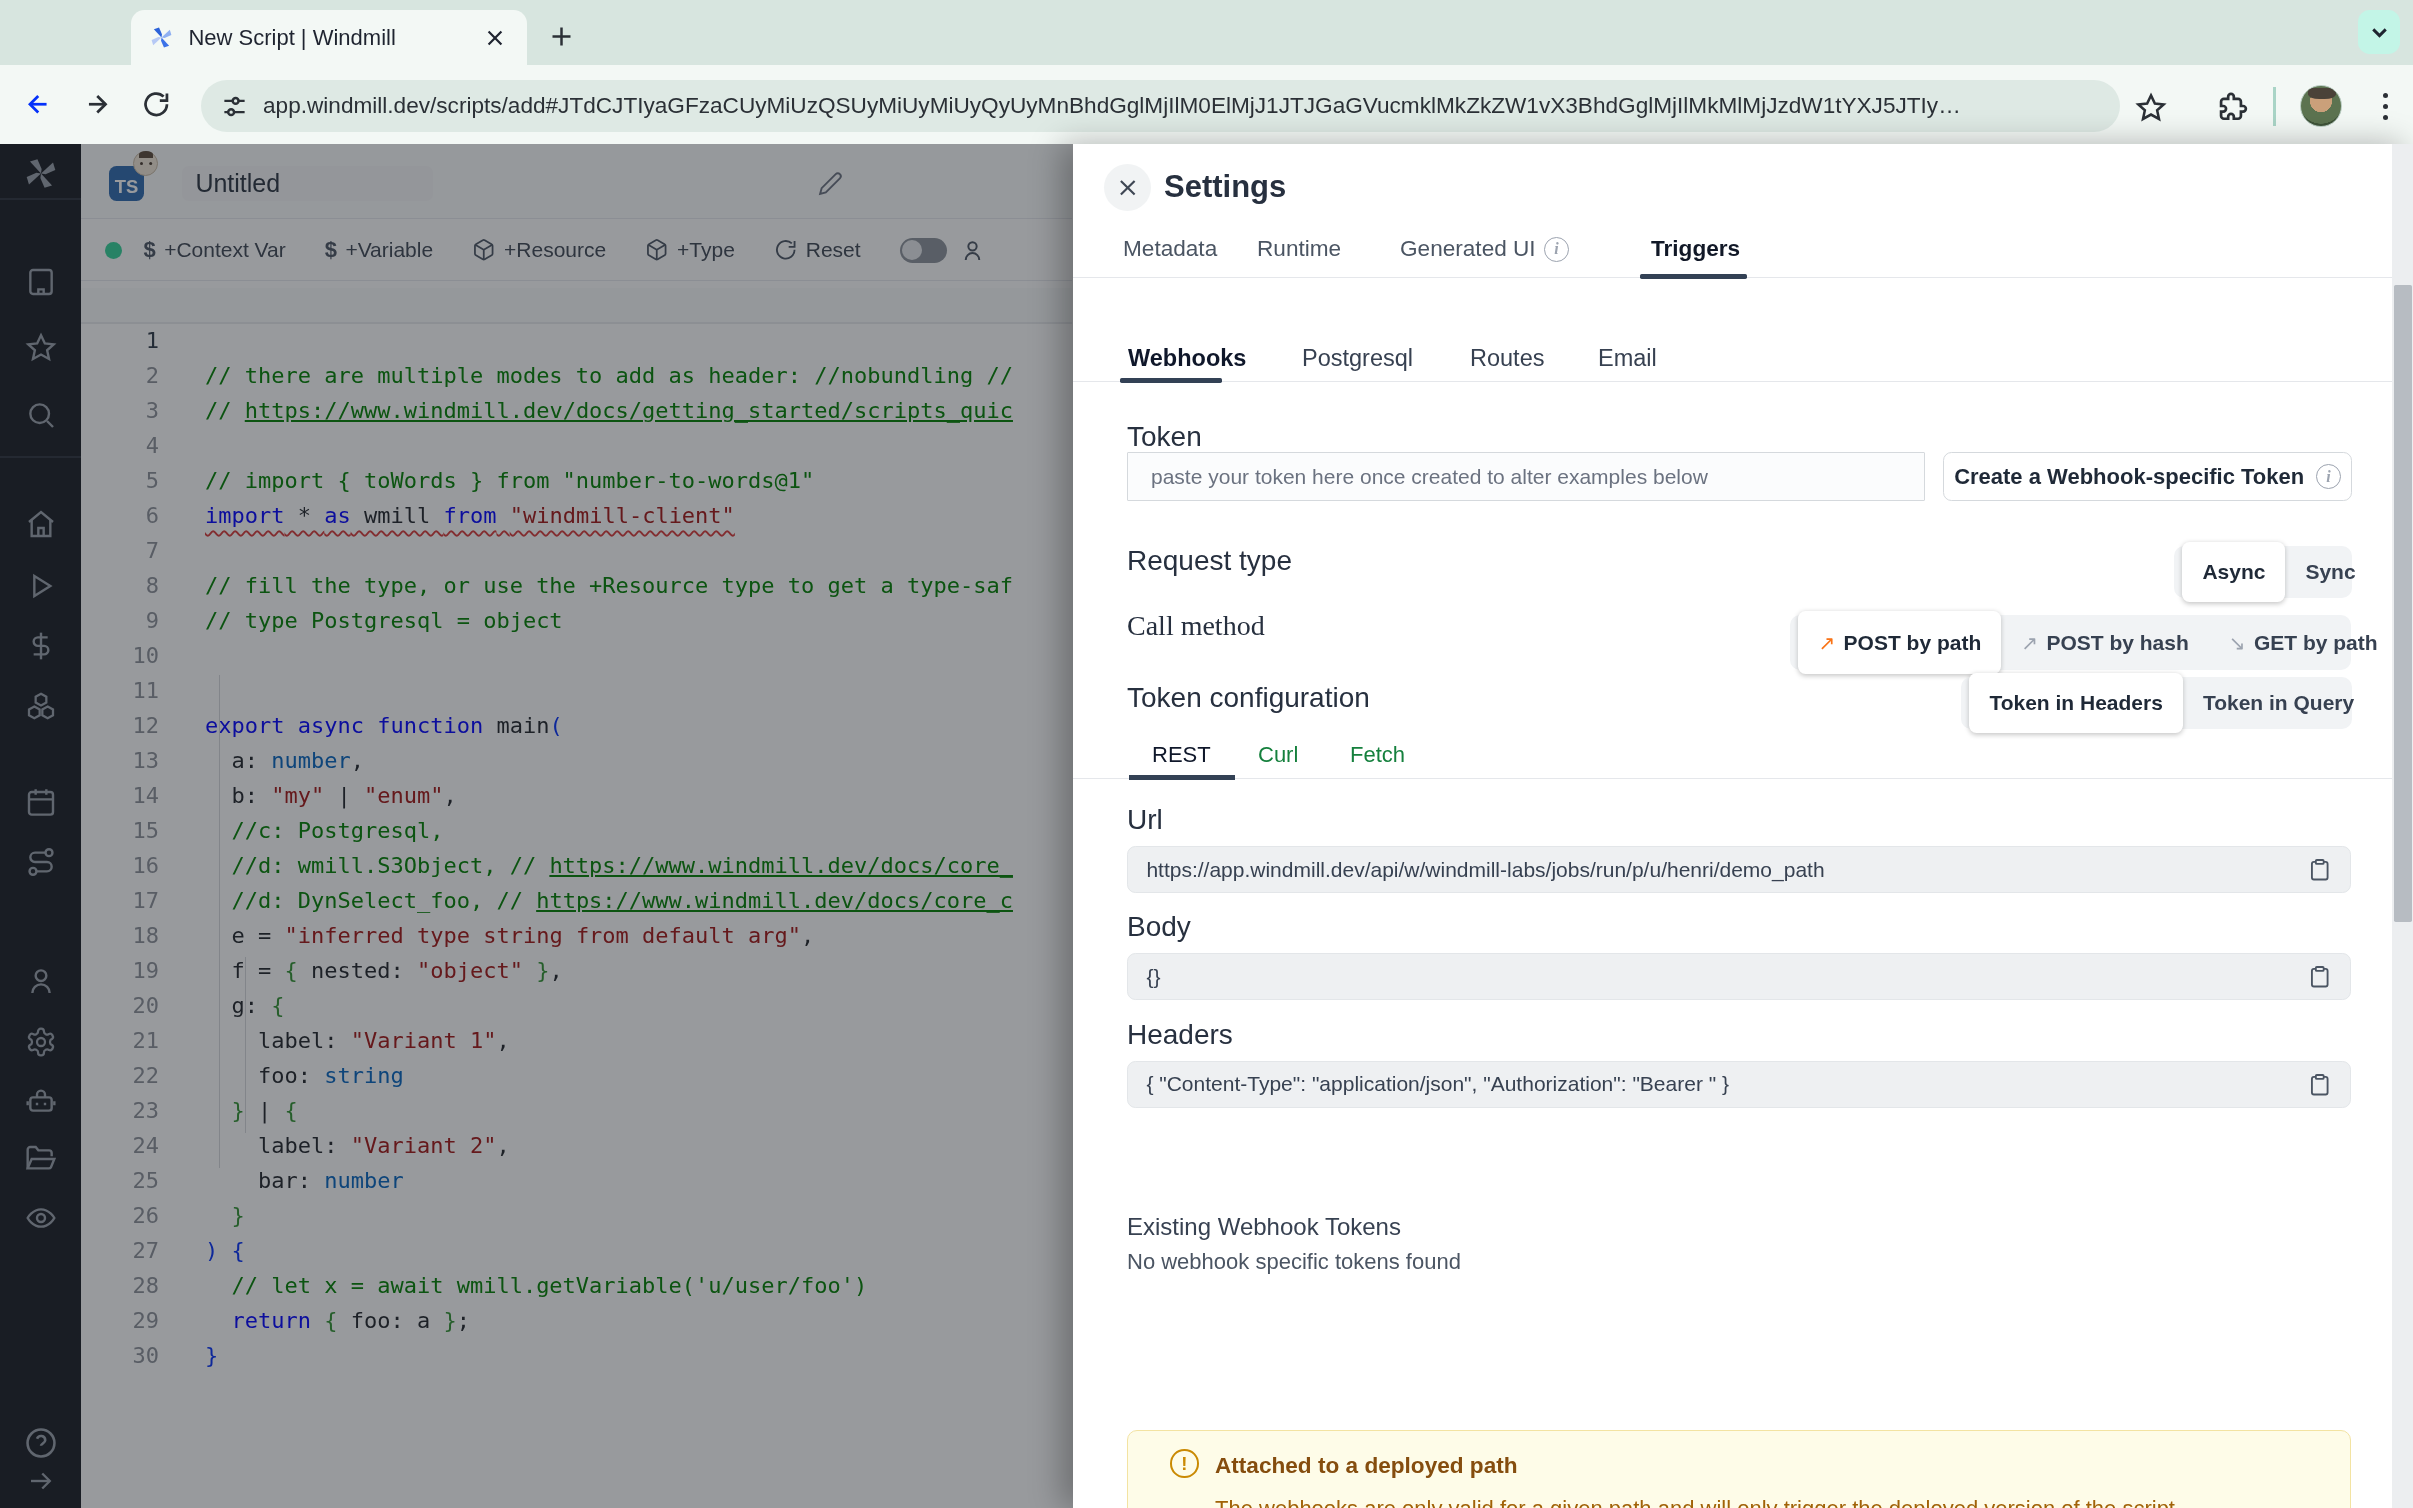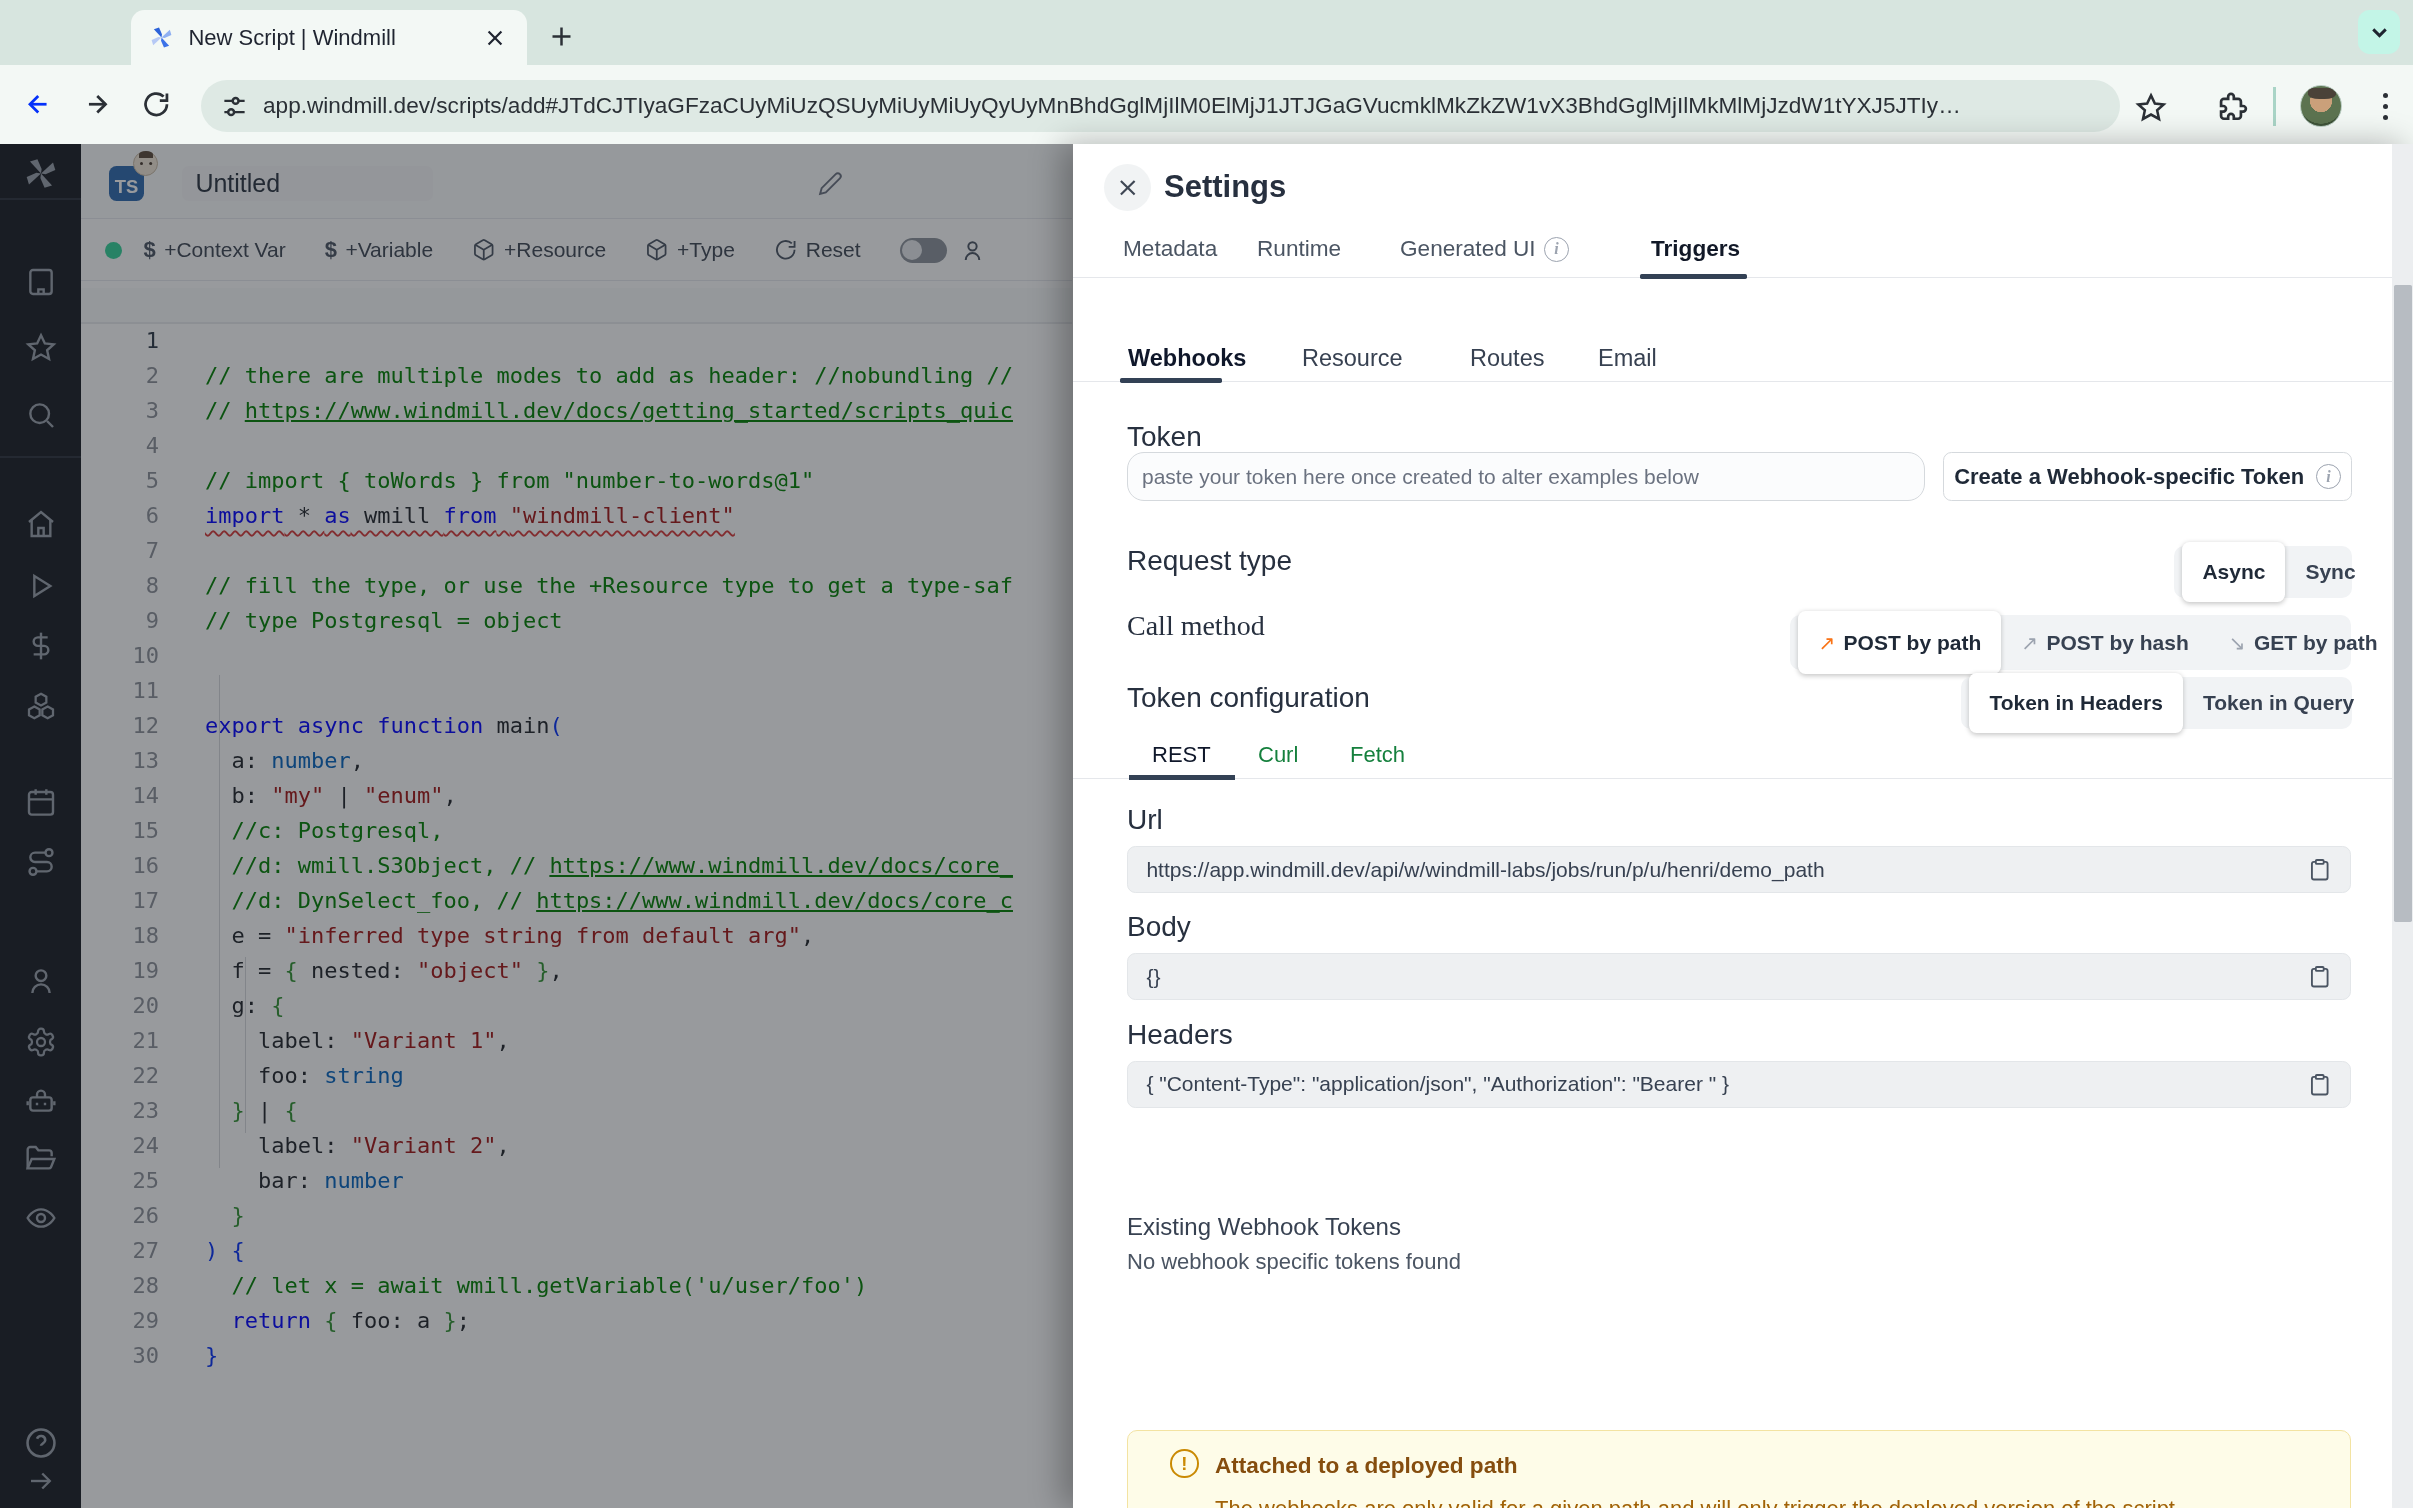--- a/index.html
+++ b/index.html
@@ -85,21 +85,21 @@
   .dtab.active { color:#111827; font-weight:bold; }
   .dtab-underline { position:absolute; left:567px; top:41px; width:107px; height:5px; background:#334155; border-radius:1.7px;}
   .subtabs-row { position:absolute; left:0; top:199px; width:100%; height:39px; border-bottom:1.7px solid #e5e7eb;}
   .subtabs-row .stab { position:absolute; top:1.7px; font-size:23.5px; color:#374151; }
   .stab.active { color:#0f172a; font-weight:bold; }
   .stab-underline { position:absolute; left:47px; top:35px; width:102px; height:5px; background:#334155; border-radius:1.7px;}
 
   .flabel { font-size:28px; color:#27303f; }
   .token-label { position:absolute; left:54px; top:277px; }
   .token-input { position:absolute; left:54px; top:308px; width:798px; height:49px; background:#fbfcfd;
-    border:1.7px solid #d5d9dd; border-radius:17px; display:flex; align-items:center; padding:0 14px;
+    border:1.7px solid #d5d9dd; border-radius:1px; display:flex; align-items:center; padding:0 23px;
     font-size:21px; color:#6b7280; }
   .token-btn { position:absolute; left:870px; top:308px; width:409px; height:49px; background:#fff;
     border:1.7px solid #d5d9dd; border-radius:8.4px; display:flex; align-items:center; justify-content:center; gap:11.7px;
     font-size:22px; font-weight:bold; color:#1f2937;}
   .info-ic { width:25px; height:25px; border:1.7px solid #9ca3af; border-radius:50%; color:#9ca3af;
     font-size:16px; display:flex; align-items:center; justify-content:center; font-weight:bold; font-family:"Liberation Serif",serif; font-style:italic;}
 
   .row-label-rt { position:absolute; left:54px; top:401px; }
   .row-label-cm { position:absolute; left:54px; top:466px;font-family:Liberation Serif, serif; }
   .row-label-tc { position:absolute; left:54px; top:538px; }
@@ -569,21 +569,21 @@
       <span class="info-ic">i</span>
     </span>
     <span class="dtab active" style="left:578px">
         <span>Triggers</span>
       </span>
     <span class="dtab-underline"></span>
   </div>
 
   <div class="subtabs-row">
     <span class="stab active" style="left:55px">Webhooks</span>
-    <span class="stab" style="left:229px">Resource</span>
+    <span class="stab" style="left:229px">Postgresql</span>
     <span class="stab" style="left:397px">Routes</span>
     <span class="stab" style="left:525px">Email</span>
     <span class="stab-underline"></span>
   </div>
 
   <span class="flabel token-label">Token</span>
   <div class="token-input">paste your token here once created to alter examples below</div>
   <div class="token-btn">
     <span>Create a Webhook-specific Token</span>
     <span class="info-ic">i</span>

